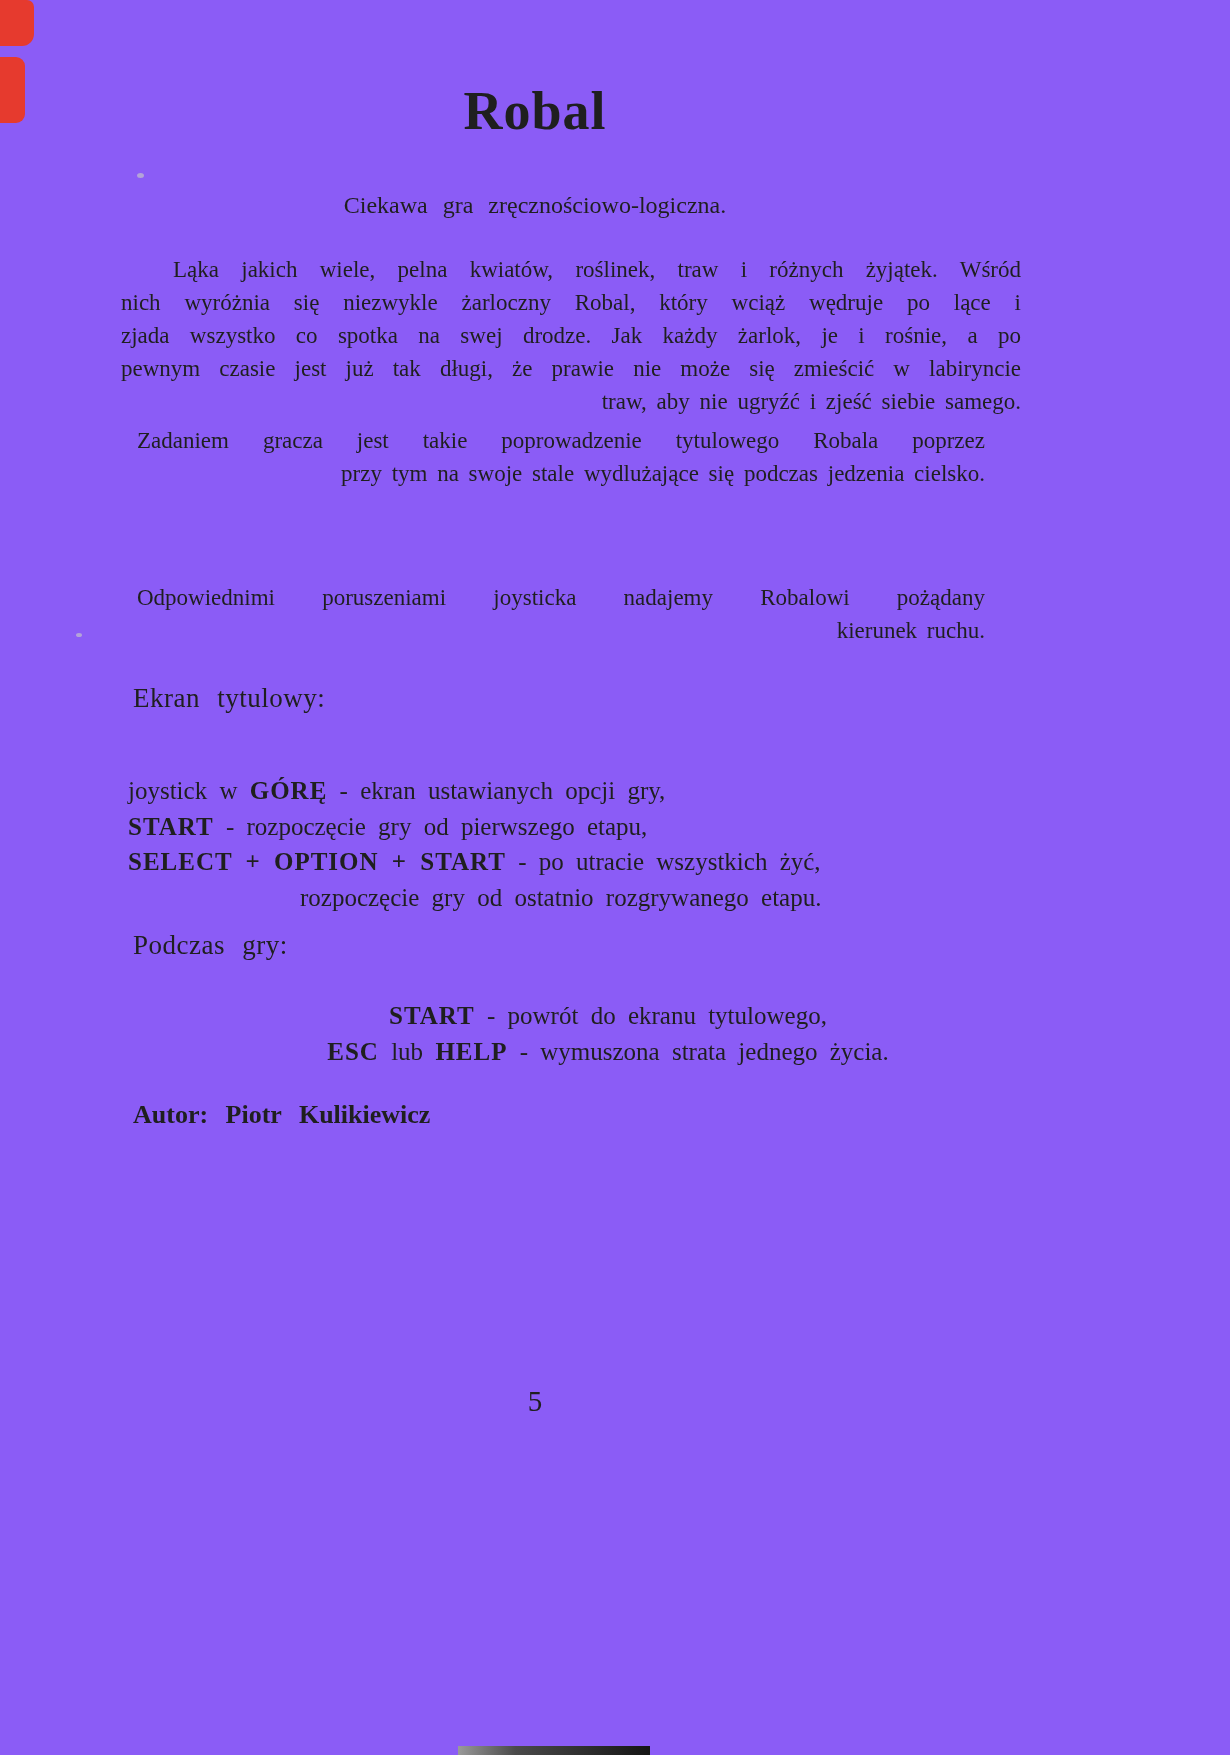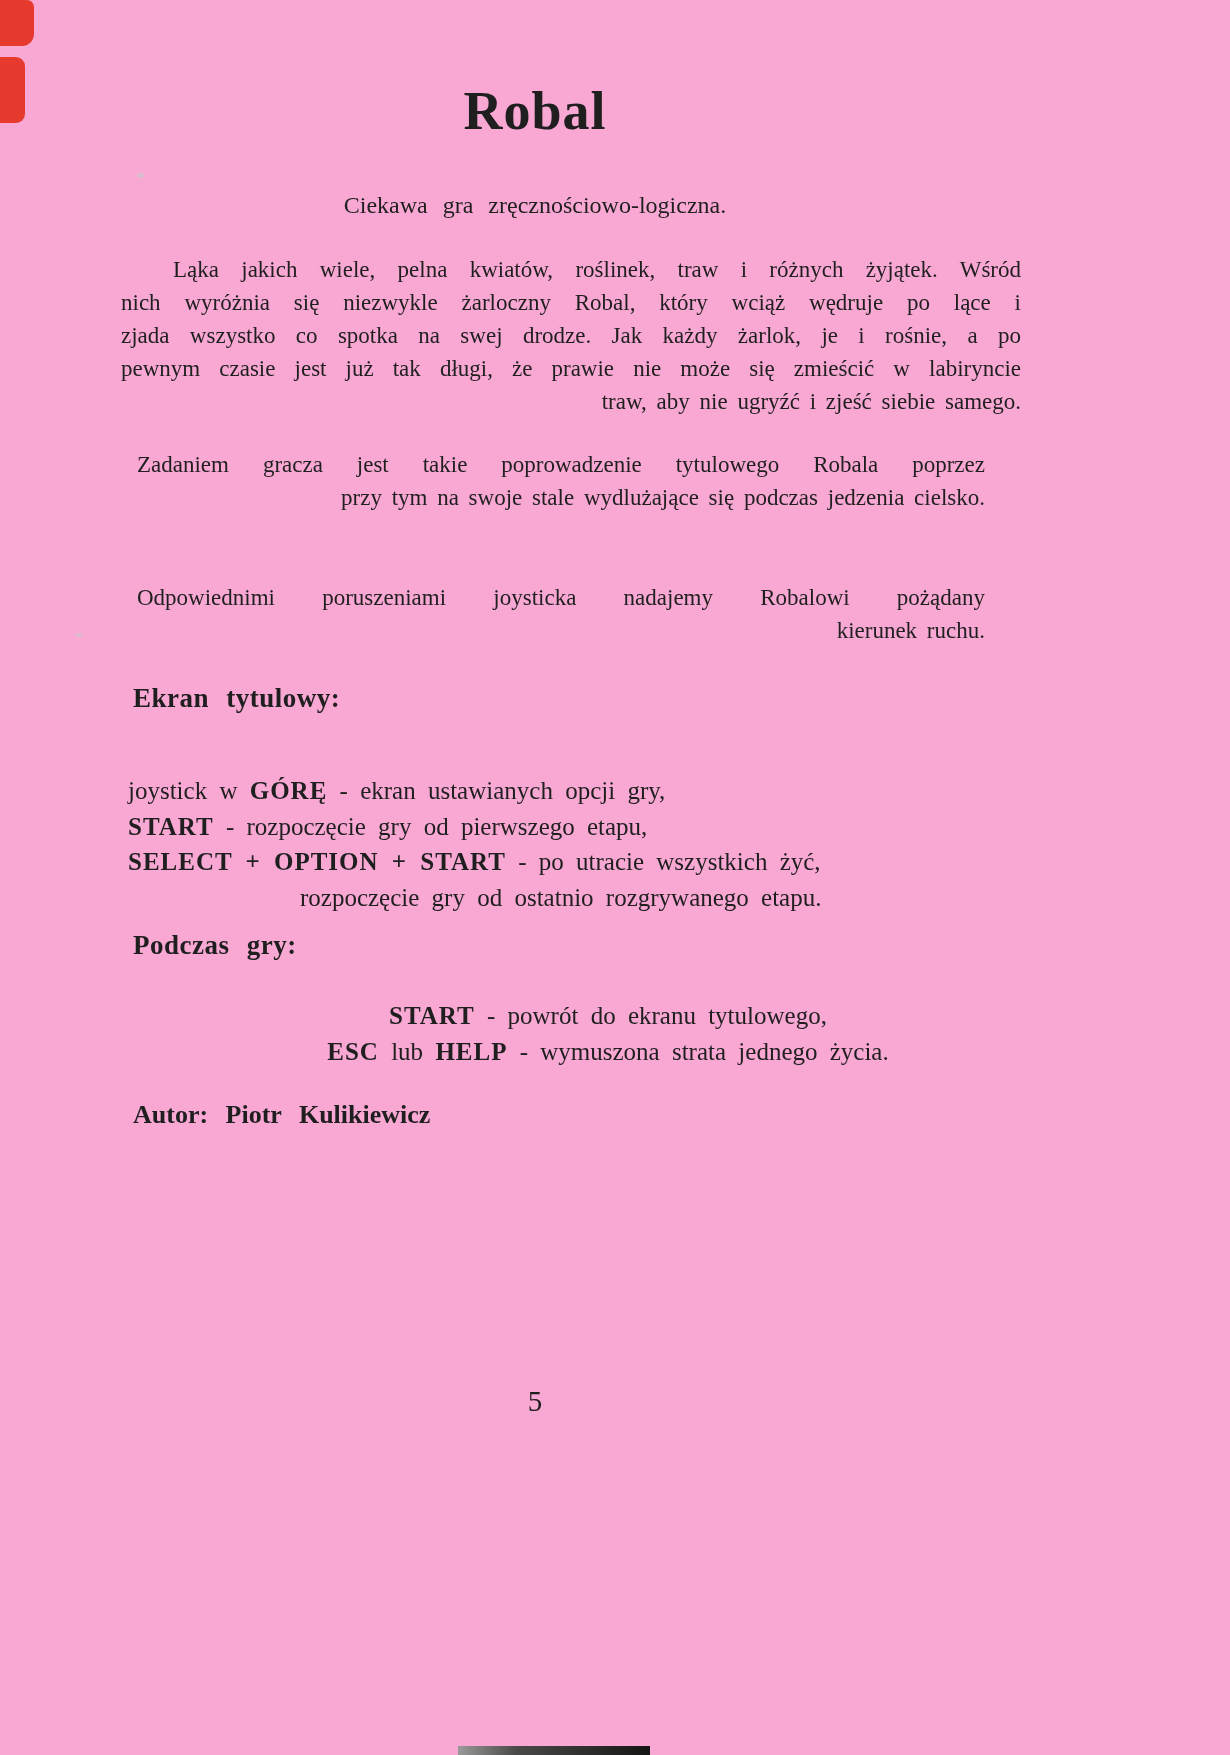--- a/index.html
+++ b/index.html
@@ -1,21 +1,21 @@
 <!DOCTYPE html>
 <html><head>
 <meta charset="utf-8">
 <style>
   html, body { margin: 0; padding: 0; background: #e9e9e9; }
   .page {
     position: relative;
     width: 1230px;
     height: 1755px;
     margin: 0 auto;
-    background: #f9a8d4;
+    background: #8b5cf6;
     overflow: hidden;
     font-family: "Liberation Serif", "DejaVu Serif", serif;
     color: #1f1f1f;
   }
   
   .red-mark { position: absolute; left: 0; }
   .red-mark.m1 { top: 0;  width: 34px; height: 46px; border-radius: 0 7px 12px 0; }
   .red-mark.m2 { top: 57px; width: 25px; height: 66px; border-radius: 0 9px 9px 0; }
   .bottom-bar {
     position: absolute; bottom: 0; left: 458px; width: 192px; height: 9px;
@@ -30,28 +30,28 @@
     position: absolute; top: 80px; left: 85px; width: 900px;
     text-align: center; font-size: 54px; font-weight: bold; letter-spacing: 1px;
   }
   .doc-subtitle {
     position: absolute; top: 192px; left: 85px; width: 900px;
     text-align: center; font-size: 24px; word-spacing: 9px;
   }
   .para { position: absolute; left: 85px; width: 900px; font-size: 23px; }
   .para .ln { line-height: 33px; }
   .p1 { top: 253px; margin-left: 36px; }
-  .p2 { top: 448px; }
+  .p2 { top: 424px; }
   .p3 { top: 581px; }
   .jline { text-align: justify; text-align-last: justify; }
   .lline { text-align: right; word-spacing: 4px; font-family: Liberation Serif, serif; }
   .indent { text-indent: 52px; }
 
   .section-heading {
-    position: absolute; left: 133px; font-size: 27px; font-weight: bold;
+    position: absolute; left: 133px; font-size: 27px; font-weight: normal;
     word-spacing: 10px; letter-spacing: .5px;
   }
   .h-title-screen { top: 683px; }
   .h-in-game { top: 930px; }
 
   .list { position: absolute; left: 128px; font-size: 25px; word-spacing: 6px; }
   .list .ln { line-height: 35.5px; }
   .list1 { top: 750px; width: 960px; margin-top: 23px; }
   .list2 { top: 998px; width: 960px; text-align: center; }
   .list .ln.cont { padding-left: 172px; }

